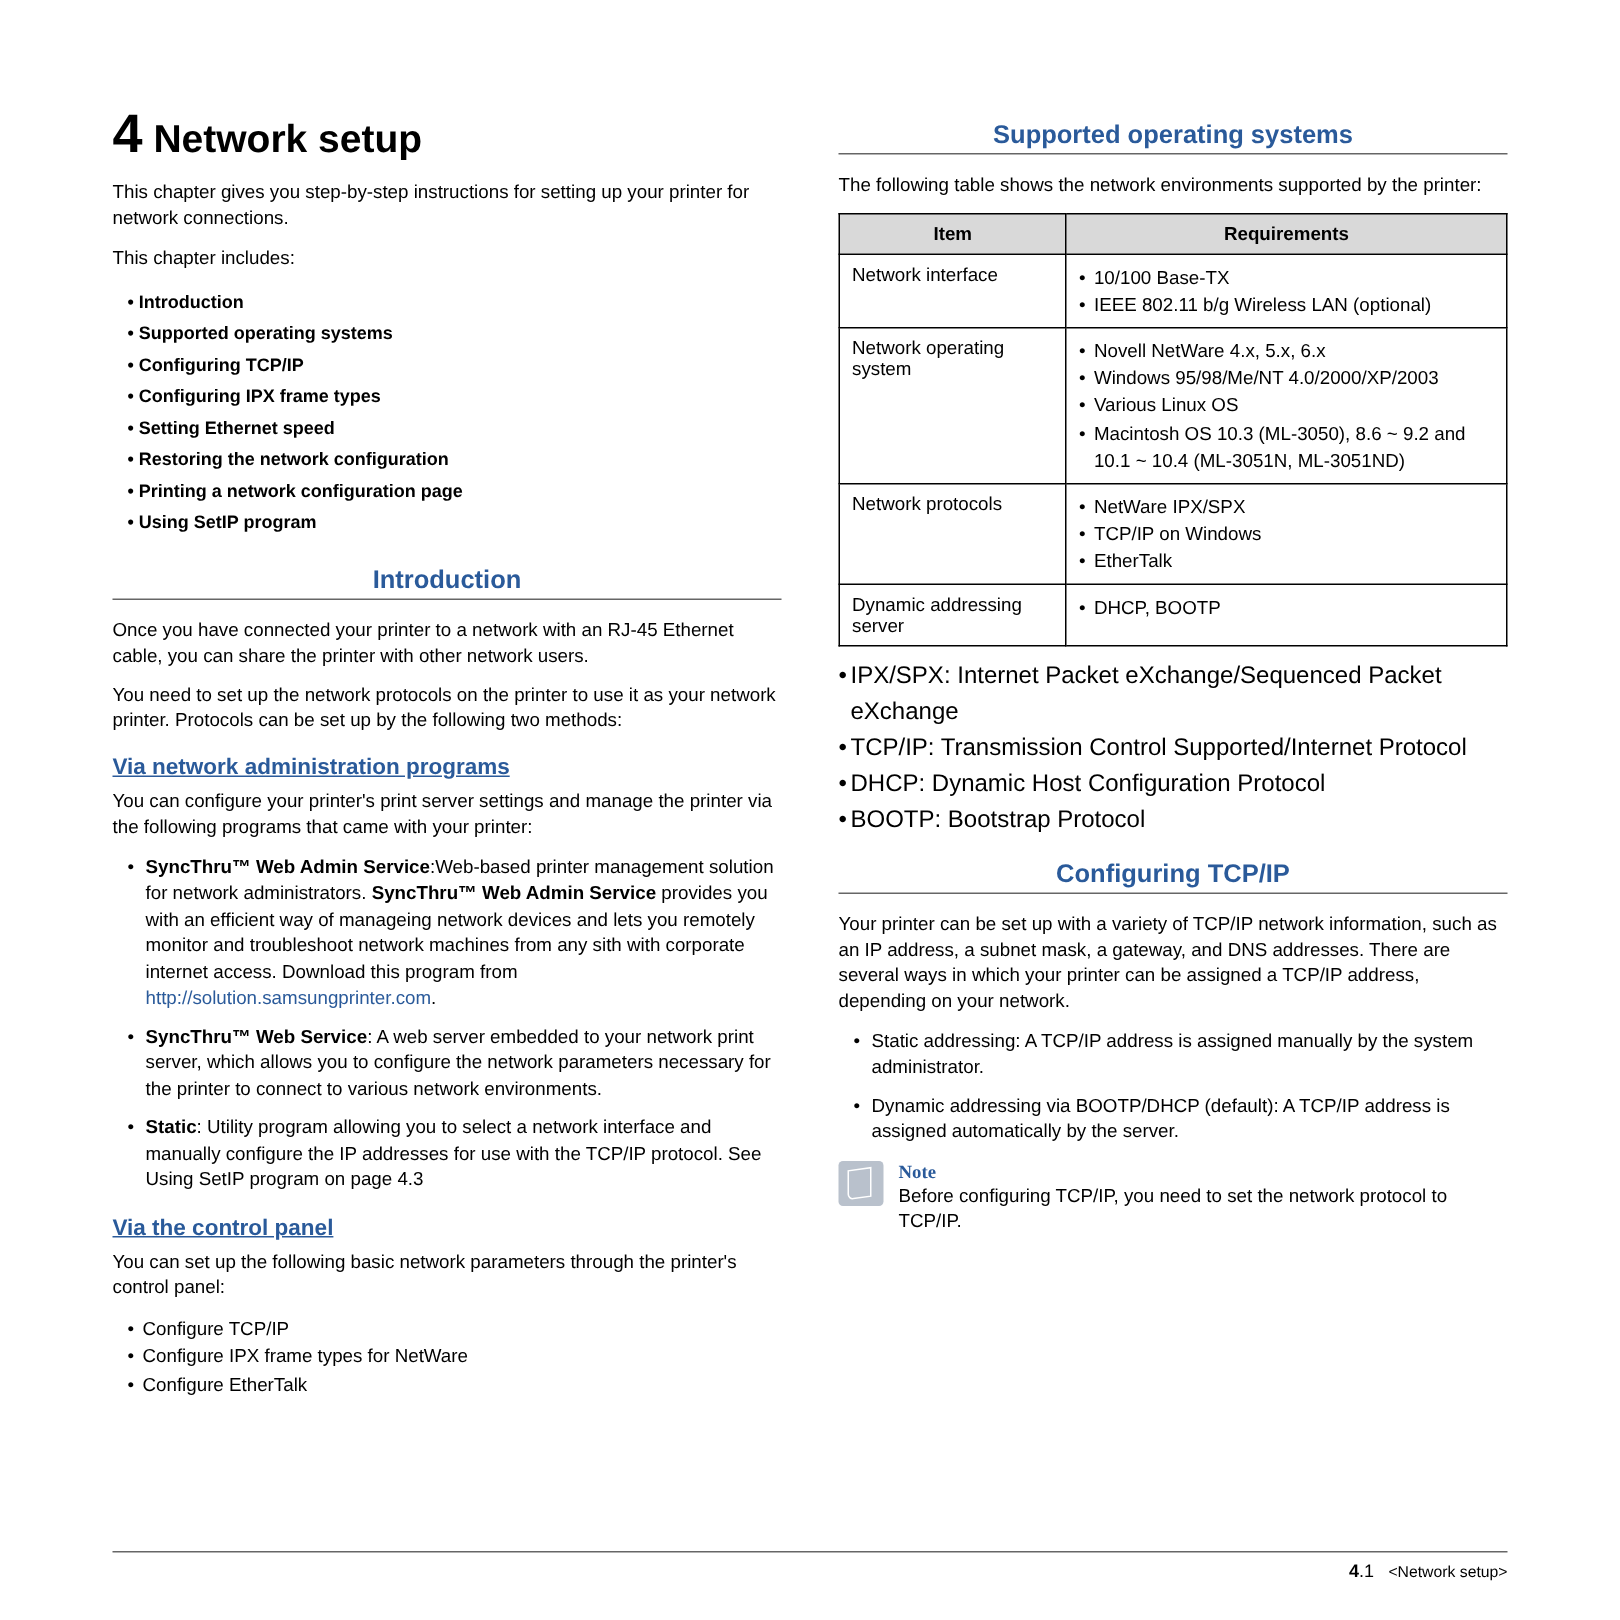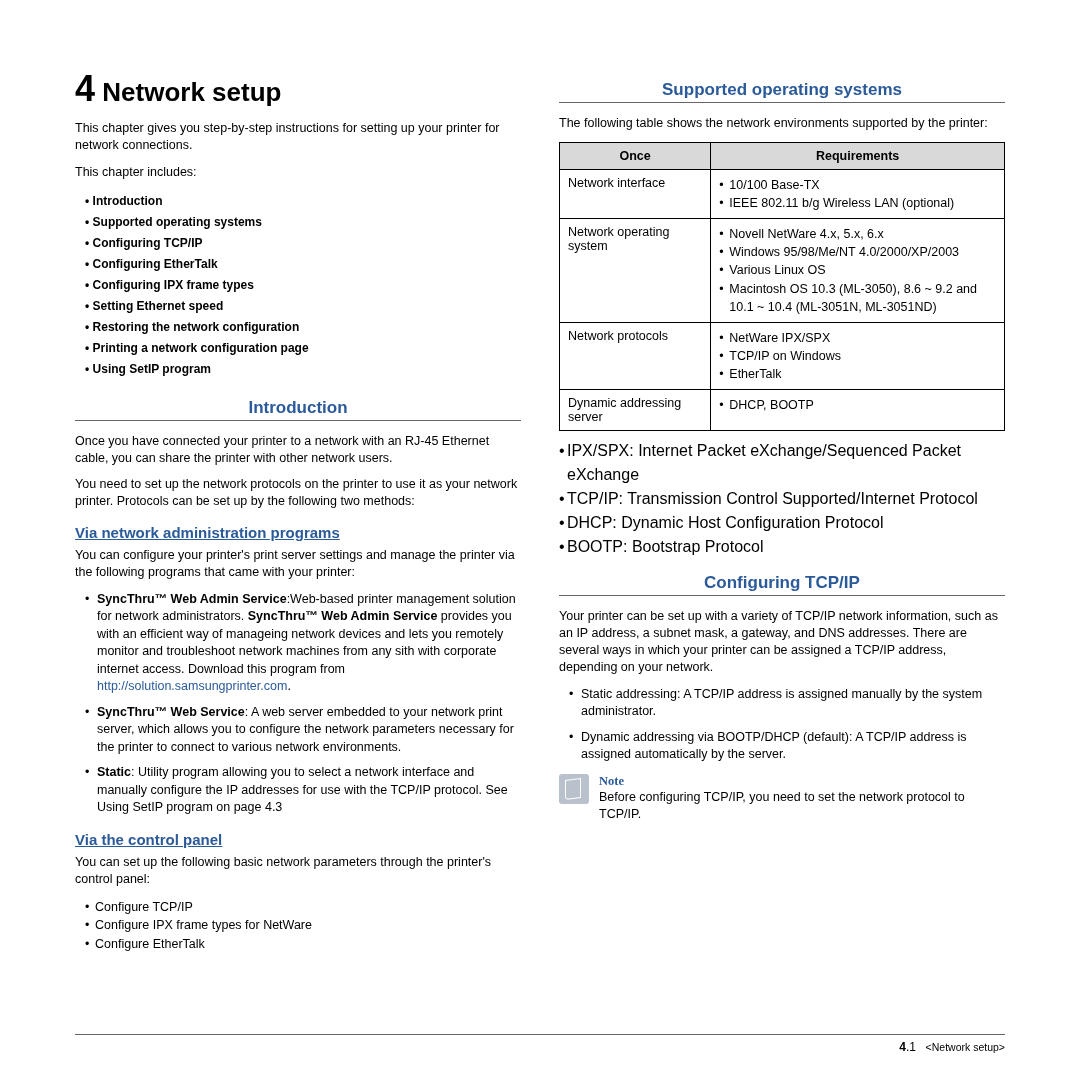--- a/index.html
+++ b/index.html
@@ -94,21 +94,20 @@
     <h1 class="chapter-title">
       <span class="chapter-num">4</span>
       <span>Network setup</span>
     </h1>
     <p>This chapter gives you step-by-step instructions for setting up your printer for network connections.</p>
     <p>This chapter includes:</p>
     <ul class="toc">
       <li>Introduction</li>
       <li>Supported operating systems</li>
       <li>Configuring TCP/IP</li>
-      <li>Configuring EtherTalk</li>
       <li>Configuring IPX frame types</li>
       <li>Setting Ethernet speed</li>
       <li>Restoring the network configuration</li>
       <li>Printing a network configuration page</li>
       <li>Using SetIP program</li>
     </ul>
 
     <div class="section-head">Introduction</div>
     <div class="rule"></div>
     <p>Once you have connected your printer to a network with an RJ-45 Ethernet cable, you can share the printer with other network users.</p>
@@ -138,21 +137,21 @@
   </div>
 
   <div class="col">
     <div class="section-head">Supported operating systems</div>
     <div class="rule"></div>
     <p>The following table shows the network environments supported by the printer:</p>
 
     <table class="req">
       <tbody>
           <tr>
-        <th style="width:34%">Once</th>
+        <th style="width:34%">Item</th>
         <th>Requirements</th>
       </tr>
       <tr>
         <td>Network interface</td>
         <td>
               <ul class="cell-list">
           <li>10/100 Base-TX</li>
           <li>IEEE 802.11 b/g Wireless LAN (optional)</li>
         </ul>
             </td>

